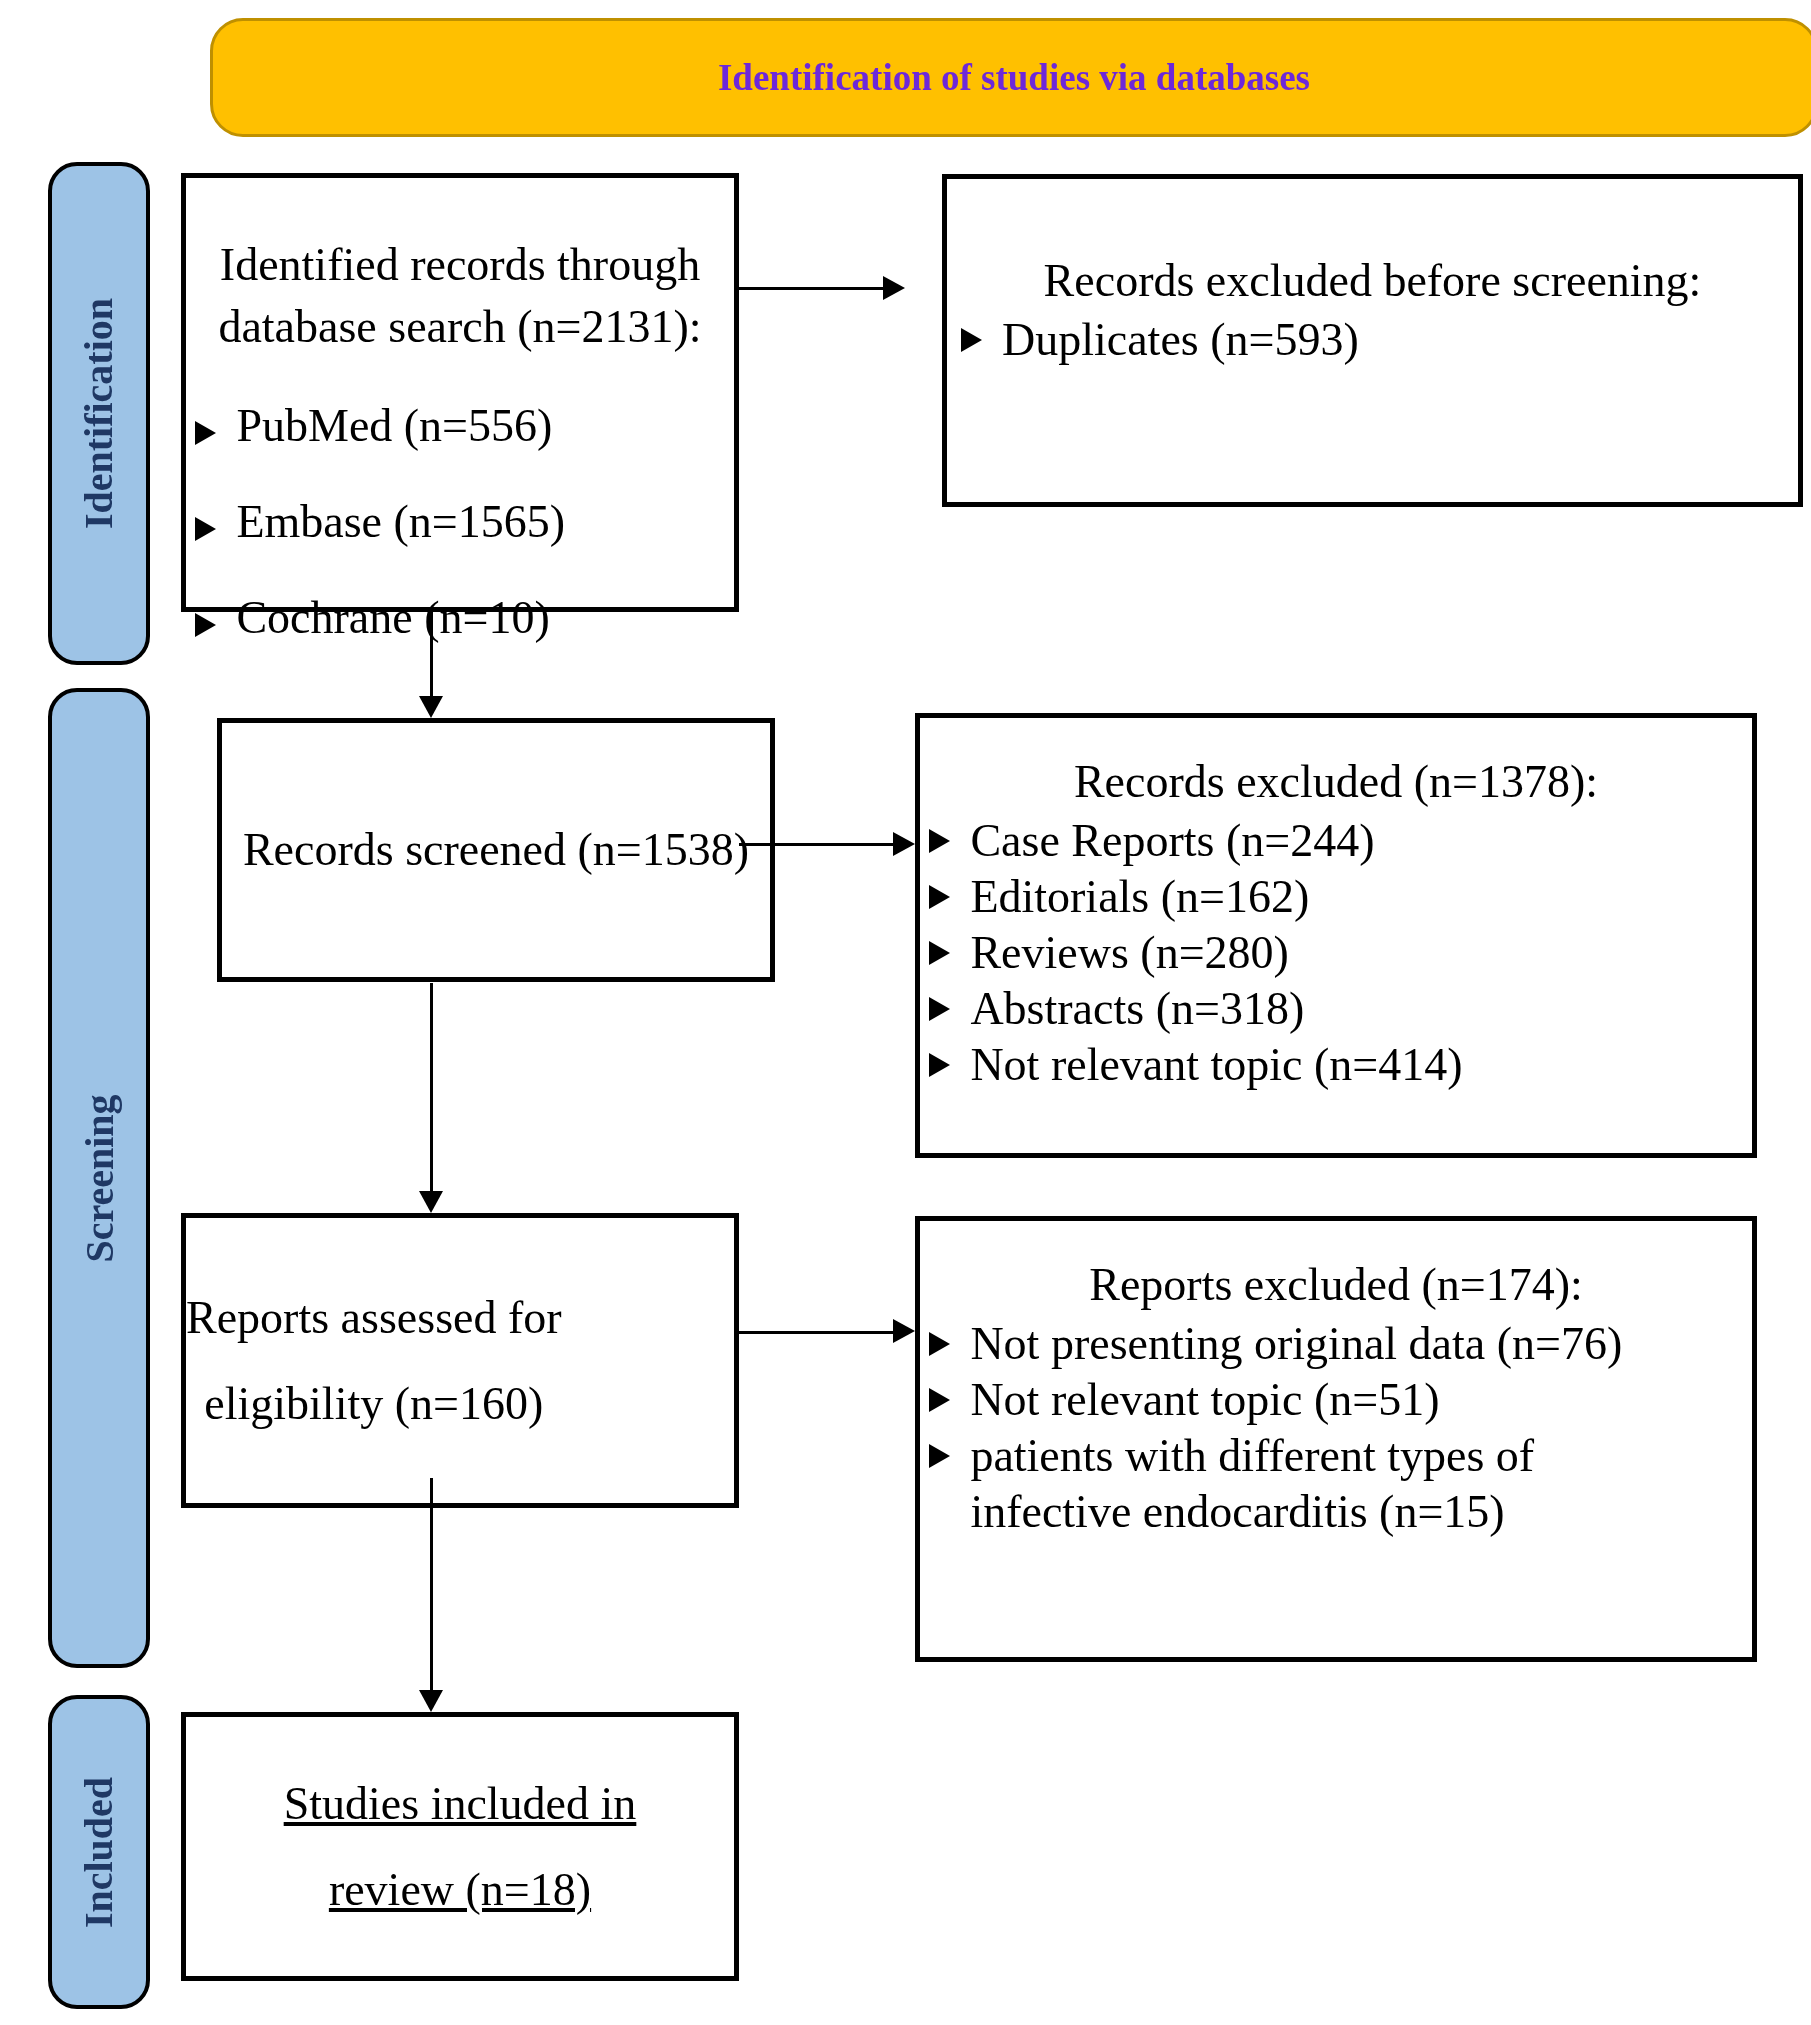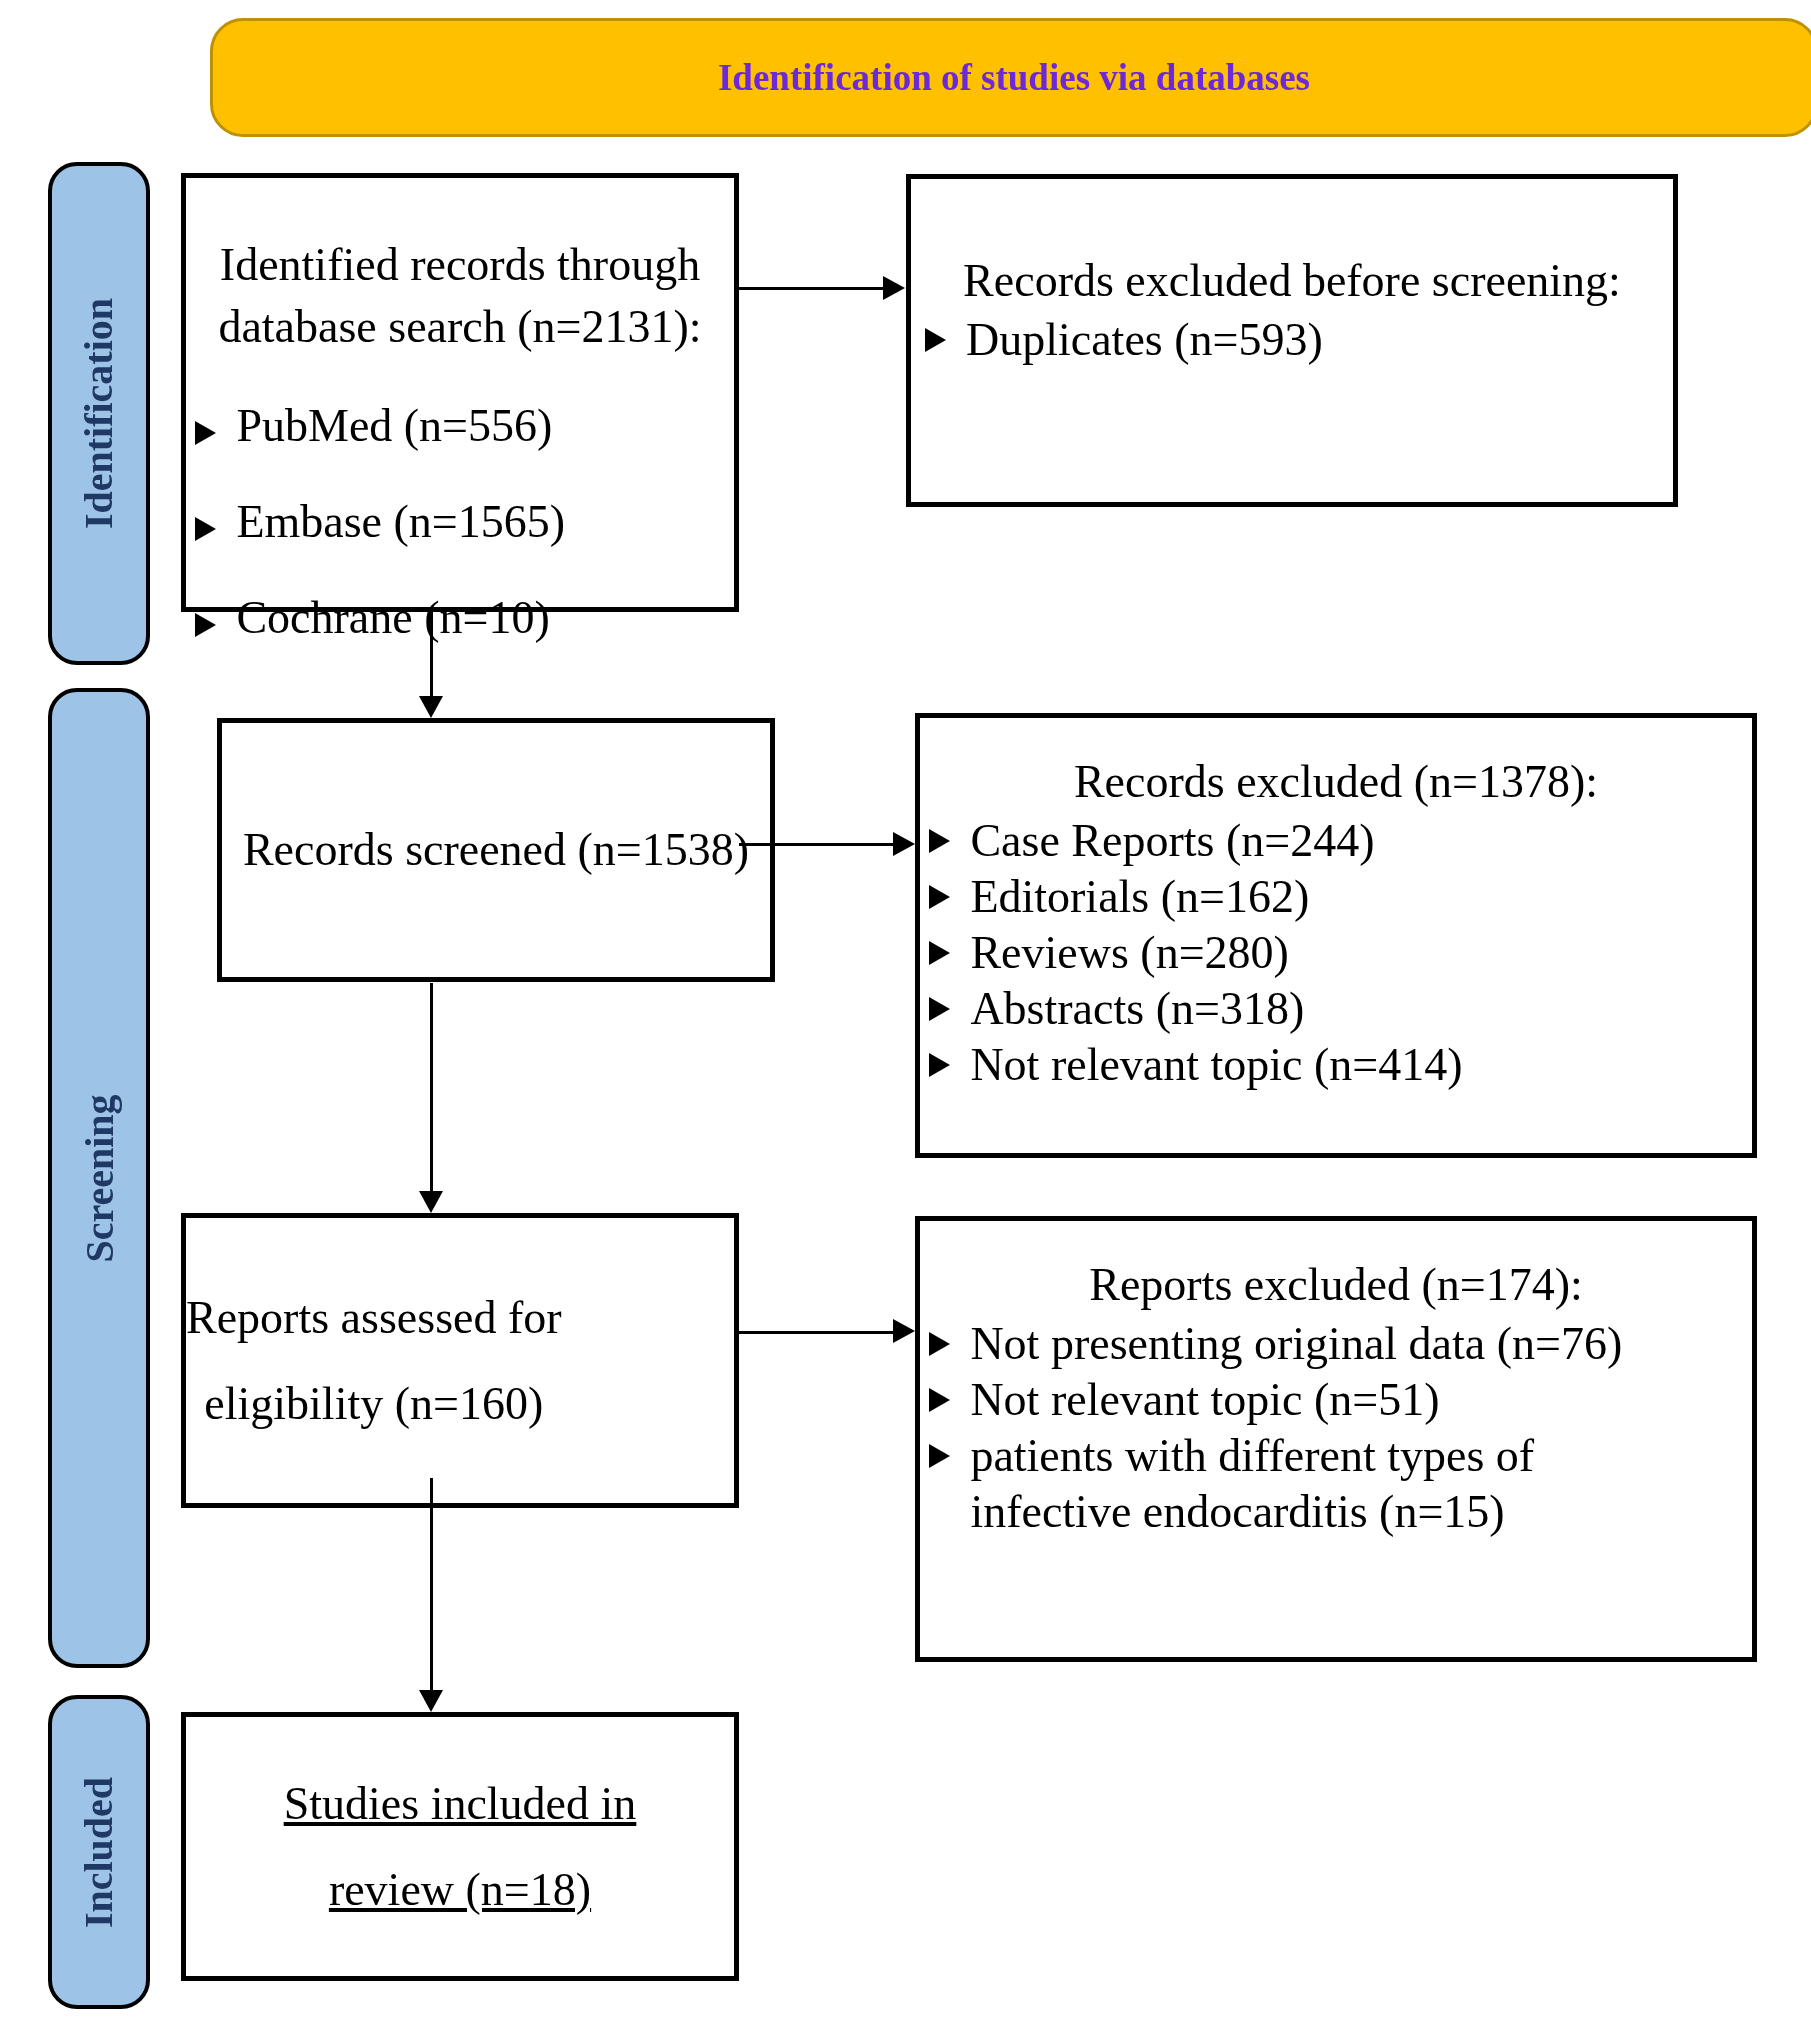--- a/index.html
+++ b/index.html
@@ -35,21 +35,21 @@
   }
   .stage-identification{top:162px;height:503px;}
   .stage-screening{top:688px;height:980px;}
   .stage-included{top:1695px;height:314px;}
   
   .box{
     position:absolute;box-sizing:border-box;background:#fff;border:5.2px solid var(--box-border);
     font-size:46px;line-height:1.35;
   }
   .box1{left:181px;top:173px;width:558px;height:439px;padding:56px 9.4px 0 9.4px;}
-  .box2{left:906px;top:174px;width:772px;height:333px;padding:71px 14px 0 14px;}
+  .box2{left:942px;top:174px;width:861px;height:333px;padding:71px 14px 0 14px;}
   .box3{left:181px;top:718px;width:558px;height:264px;display:flex;align-items:center;justify-content:center;text-align:center;margin-left:36px;}
   .box4{left:915px;top:713px;width:842px;height:445px;padding:33px 9.4px 0 9.4px;}
   .box5{left:181px;top:1213px;width:558px;height:295px;display:flex;align-items:center;justify-content:flex-start;text-align:center;}
   .box6{left:915px;top:1216px;width:842px;height:446px;padding:33px 9.4px 0 9.4px;}
   .box7{left:181px;top:1712px;width:558px;height:269px;display:flex;align-items:center;justify-content:center;text-align:center;text-decoration:underline;}
   .box-title{text-align:center;}
   .tall-lines{line-height:1.85;}
   
   ul.bullets{list-style:none;margin:0;padding:0;}
   ul.bullets li{display:flex;align-items:flex-start;line-height:56px;}

